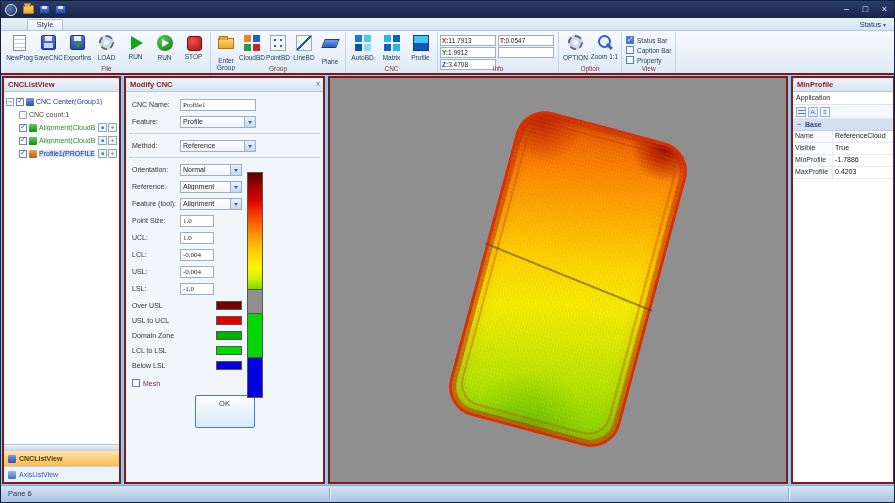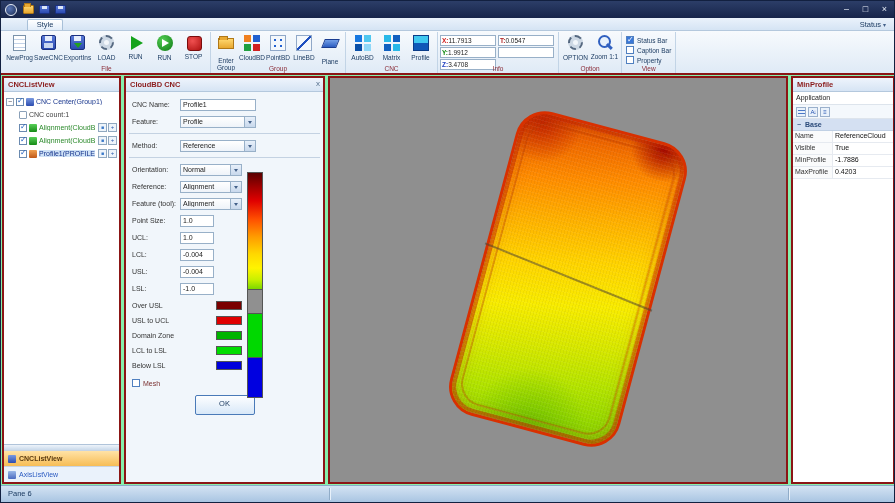--- a/index.html
+++ b/index.html
@@ -65,21 +65,21 @@
   .ilbl.lx { color:#d02020; } .ilbl.ly { color:#108a10; } .ilbl.lz { color:#2040c0; } .ilbl.lt { color:#b02020; }
   .ival { color:#222; }
 
   .g-view .rcontent { display:flex; flex-direction:column; padding:3px 2px 0 2px; }
   .vcheck { display:flex; align-items:center; font-size:6.5px; color:#17375e; margin-bottom:2px; white-space:nowrap; }
   .cb { width:8px; height:8px; border:1px solid #5080c0; background:#fff; margin-right:3px; position:relative; flex:none; }
   .cb.checked { background:#3a78d8; }
   .cb.checked::after { content:"\2713"; position:absolute; left:0px; top:-2px; color:#fff; font-size:8px; }
 
   
-  .content { position:absolute; left:0; top:74px; right:0; bottom:17px; background:#86efac; }
+  .content { position:absolute; left:0; top:74px; right:0; bottom:17px; background:#7dd3fc; }
   .panel { position:absolute; top:1px; bottom:1px; border:2px solid #8b1515; background:#ffffff; overflow:hidden; }
   .left-panel  { left:1px;   width:119px; }
   .modify-panel{ left:123px; width:201px; background:#f1f6fb; }
   .viewport    { left:327px; width:460px; }
   .props-panel { left:790px; width:104px; }
 
   .pcaption { height:14px; background:linear-gradient(#eef4fc,#d6e4f4); border-bottom:1px solid #b4c8dd; font-size:7.5px; font-weight:bold; color:#8a1a1a; line-height:13px; padding-left:4px; display:flex; }
   .pcaption .x { margin-left:auto; margin-right:3px; color:#56708e; font-weight:normal; font-size:8px; line-height:12px; }
 
   
@@ -112,33 +112,33 @@
   .dtab .dicon { width:8px; height:8px; margin-right:3px; border-radius:1px; }
   .dtab.active { background:linear-gradient(#ffe2a6,#f7bd55); color:#5a3a10; font-weight:bold; }
   .dtab.active .dicon { background:linear-gradient(#7a9ae0,#2c4cb0); }
   .dtab.inactive { background:#eaf2fb; color:#2a5ac0; }
   .dtab.inactive .dicon { background:linear-gradient(#9ab8e8,#4a6ac0); }
 
   
   .mbody { position:relative; padding-top:3px; height:calc(100% - 14px); }
   .mrow { display:flex; align-items:center; height:15px; margin:2px 4px 2px 6px; }
   .mlabel { width:48px; font-size:7px; color:#333; flex:none; }
-  .mtext { width:76px; height:12px; border:1px solid #98b0c8; background:#fff; font-size:7px; padding:0 2px; font-family:Liberation Sans, sans-serif; color:#222; }
+  .mtext { width:76px; height:12px; border:1px solid #98b0c8; background:#fff; font-size:7px; padding:0 2px; font-family:Liberation Serif, serif; color:#222; }
   .mtext.small { width:34px; }
   .msel { height:12px; border:1px solid #98b0c8; background:linear-gradient(#ffffff,#eef3f9); font-size:7px; color:#222; display:flex; align-items:center; }
   .msel.wide { width:76px; } .msel.mid { width:62px; }
   .msel .seltext { flex:1; padding-left:2px; overflow:hidden; white-space:nowrap; }
   .msel .selarrow { width:11px; height:10px; border-left:1px solid #98b0c8; background:linear-gradient(#e8f0fa,#c8d8ec); position:relative; flex:none; }
   .msel .selarrow::after { content:""; position:absolute; left:3px; top:4px; border-left:2.5px solid transparent; border-right:2.5px solid transparent; border-top:3.5px solid #44618a; }
   .msep { height:1px; background:#c4d2e2; margin:4px 3px; }
   .lrow { display:flex; align-items:center; height:15px; margin:0 4px 0 6px; }
   .llabel { width:84px; font-size:7px; color:#333; flex:none; }
   .lswatch { width:26px; height:9px; border:1px solid #555; }
   .meshrow { display:flex; align-items:center; margin:6px 6px 0 6px; font-size:7px; color:#7a3030; }
-  .okbtn { display:block; width:60px; height:20px; margin:8px auto 0 auto; border:1px solid #4a7ab8; border-radius:2px; background:linear-gradient(#fdfeff,#d8e8f8); font-size:7.5px; color:#17375e; text-align:center; line-height:15px; }
+  .okbtn { display:block; width:60px; height:33px; margin:8px auto 0 auto; border:1px solid #4a7ab8; border-radius:2px; background:linear-gradient(#fdfeff,#d8e8f8); font-size:7.5px; color:#17375e; text-align:center; line-height:15px; }
   .scalebar { position:absolute; left:121px; top:80px; width:16px; }
   .scalebar > div { border:1px solid #555; border-top:none; }
   .sb-grad { height:118px; border-top:1px solid #555 !important; background:linear-gradient(#5a0000 0%,#a00000 12%,#e00000 24%,#ff5000 40%,#ff9c00 55%,#ffd800 70%,#fff400 82%,#c8f000 92%,#7cd800 100%); }
   .sb-gray { height:24px; background:#909090; }
   .sb-green { height:44px; background:#00d800; }
   .sb-blue { height:40px; background:#0000e0; }
 
   
   .viewport { background:#8f8f8f; }
   .phone { position:absolute; left:150px; top:44px; width:176px; height:314px; border-radius:30px; transform:rotate(15deg); border:3px solid #d83000;
@@ -422,21 +422,21 @@
         </div>
         <div class="dtab inactive">
           <span class="dicon"></span>
           <span>AxisListView</span>
         </div>
       </div>
     </div>
 
     <div class="panel modify-panel">
       <div class="pcaption">
-        <span>CloudBD CNC</span>
+        <span>Modify CNC</span>
         <span class="x">x</span>
       </div>
       <div class="mbody">
 
         <div class="mrow">
           <span class="mlabel">CNC Name:</span>
           <input class="mtext" value="Profile1" style="">
         </div>
         <div class="mrow">
           <span class="mlabel">Feature:</span>

